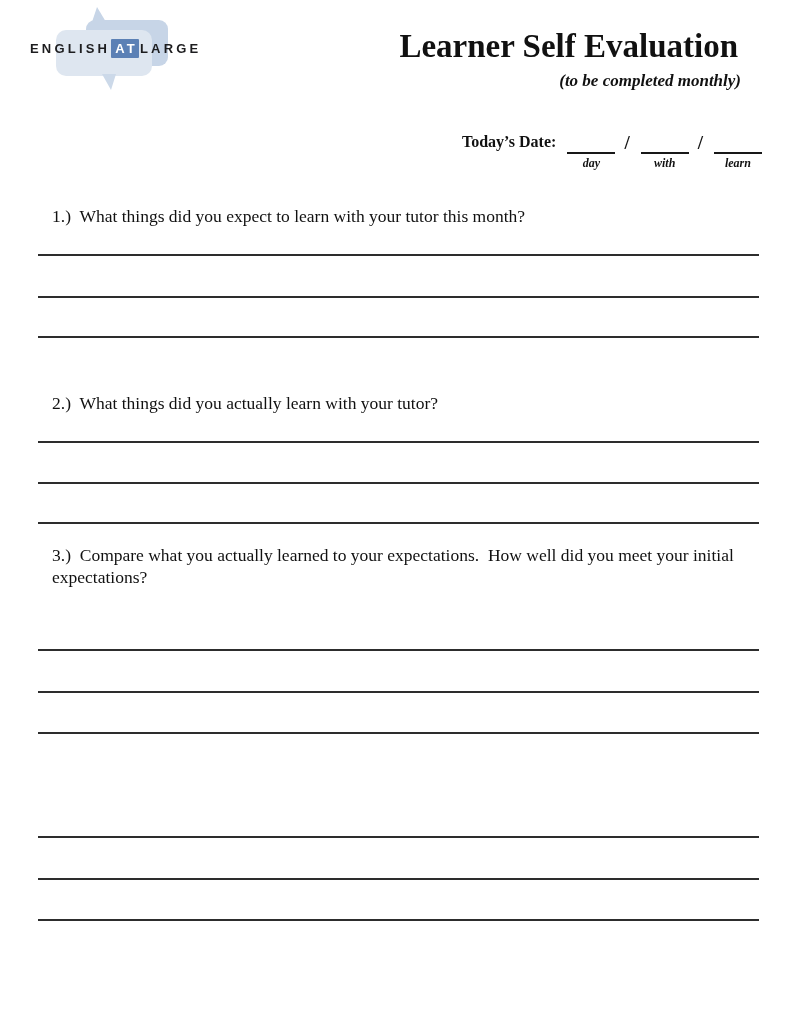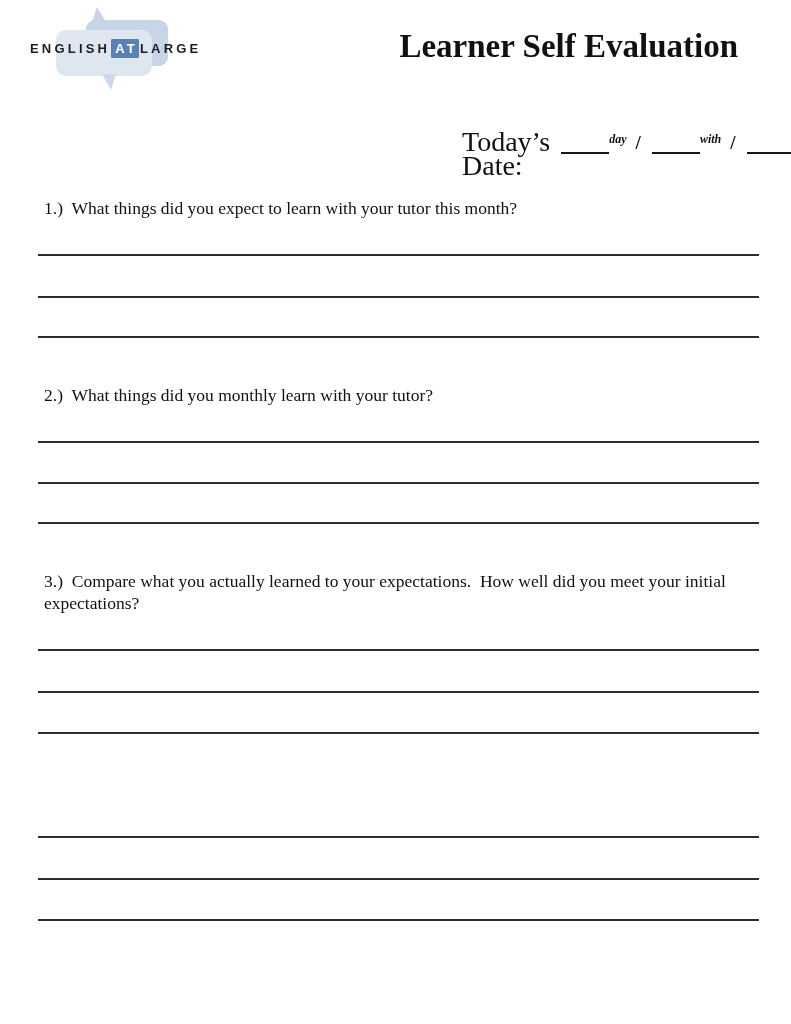--- a/index.html
+++ b/index.html
@@ -52,32 +52,32 @@
     position:absolute; right:53px; top:28px;
     font-size:33px; font-weight:bold; white-space:nowrap;
   }
   #subtitle {
     position:absolute; right:50px; top:71px;
     font-size:17px; font-weight:bold; font-style:italic; white-space:nowrap;
   }
 
   
   #date-row { position:absolute; left:462px; top:130px; display:flex; }
-  .date-label { font-size:28px; font-weight:normal; line-height:24px; }
-  .date-field { display:flex; flex-direction:row; margin-left:11px; }
+  .date-label { font-size:16px; font-weight:bold; line-height:24px; }
+  .date-field { display:flex; flex-direction:column; margin-left:11px; }
   .date-blank { width:48px; height:22px; border-bottom:2px solid #181818; }
   .date-sub {
     font-size:12px; font-weight:bold; font-style:italic;
     text-align:center; margin-top:2px;
   }
   .date-slash { font-size:19px; font-weight:bold; line-height:26px; margin-left:9px; }
 
   
   .q {
-    position:absolute; left:40px; width:692px; margin:4px;
+    position:absolute; left:40px; width:692px; margin:12px;
     font-size:17.5px; line-height:21.5px; white-space:pre-wrap;
   }
 
   
   .rule {
     position:absolute; left:38px; width:721px; height:0;
     border-top:2px solid #2d2d2d;
   }
 </style>
 </head>
@@ -89,20 +89,21 @@
     <div class="bubble-mid"></div>
     <div class="bubble-light"></div>
     <div class="logo-text">
         <span>ENGLISH</span>
         <span class="logo-at">AT</span>
         <span>LARGE</span>
       </div>
   </div>
 
   <div id="title">Learner Self Evaluation</div>
+  <div id="subtitle">(to be completed monthly)</div>
 
   <div id="date-row">
     <span class="date-label">Today’s Date:</span>
     <span class="date-field">
       <span class="date-blank"></span>
       <span class="date-sub">day</span>
     </span>
     <span class="date-slash">/</span>
     <span class="date-field">
       <span class="date-blank"></span>
@@ -113,26 +114,26 @@
       <span class="date-blank"></span>
       <span class="date-sub">learn</span>
     </span>
   </div>
 
   <p class="q" style="top:194px"><span>1.)</span>  <span>What things did you expect to learn with your tutor this month?</span></p>
   <div class="rule" style="top:254px"></div>
   <div class="rule" style="top:296px"></div>
   <div class="rule" style="top:336px"></div>
 
-  <p class="q" style="top:381px"><span>2.)</span>  <span>What things did you monthly learn with your tutor?</span></p>
+  <p class="q" style="top:381px"><span>2.)</span>  <span>What things did you actually learn with your tutor?</span></p>
   <div class="rule" style="top:441px"></div>
   <div class="rule" style="top:482px"></div>
   <div class="rule" style="top:522px"></div>
 
-  <p class="q" style="top:567px"><span>3.)</span>  <span>Compare what you actually learned to your expectations.  How well did you meet your initial expectations?</span></p>
+  <p class="q" style="top:533px"><span>3.)</span>  <span>Compare what you actually learned to your expectations.  How well did you meet your initial expectations?</span></p>
   <div class="rule" style="top:649px"></div>
   <div class="rule" style="top:691px"></div>
   <div class="rule" style="top:732px"></div>
 
   <div class="rule" style="top:836px"></div>
   <div class="rule" style="top:878px"></div>
   <div class="rule" style="top:919px"></div>
 
 </div>
 

